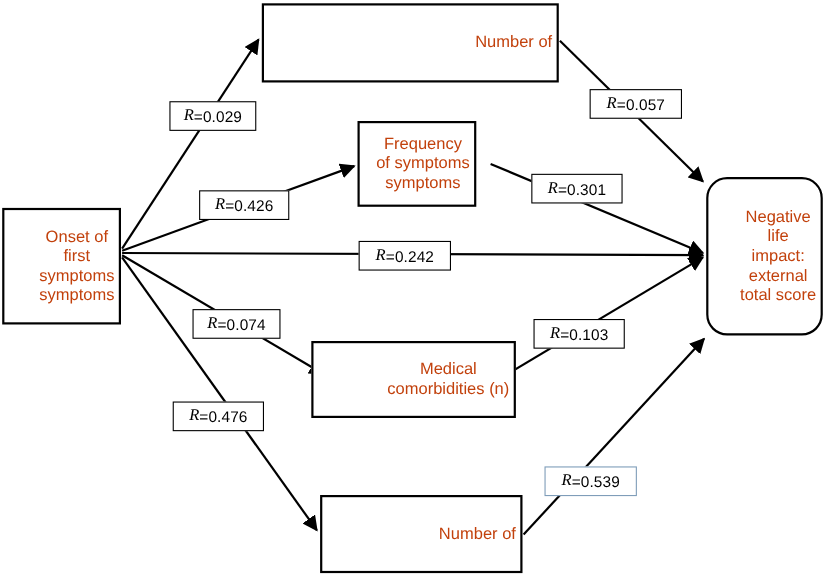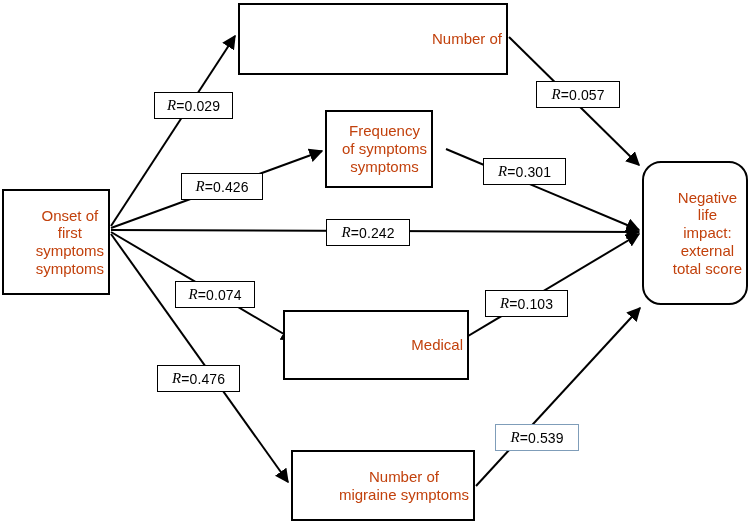--- a/index.html
+++ b/index.html
@@ -112,27 +112,27 @@
     <div>
       <span>Frequency</span>
       <span>of symptoms</span>
       <span>symptoms</span>
     </div>
   </div>
 
   <div class="node" style="left:283px; top:310px; width:186px; height:70px;">
     <div>
       <span>Medical</span>
+      <span>comorbidities (n)</span>
     </div>
   </div>
 
   <div class="node" style="left:291px; top:450px; width:184px; height:71px;">
     <div>
       <span>Number of</span>
-      <span>migraine symptoms</span>
     </div>
   </div>
 
   <div class="node" style="left:642px; top:161px; width:106px; height:144px;border-radius:19px;">
     <div>
       <span>Negative</span>
       <span>life</span>
       <span>impact:</span>
       <span>external</span>
       <span>total score</span>

